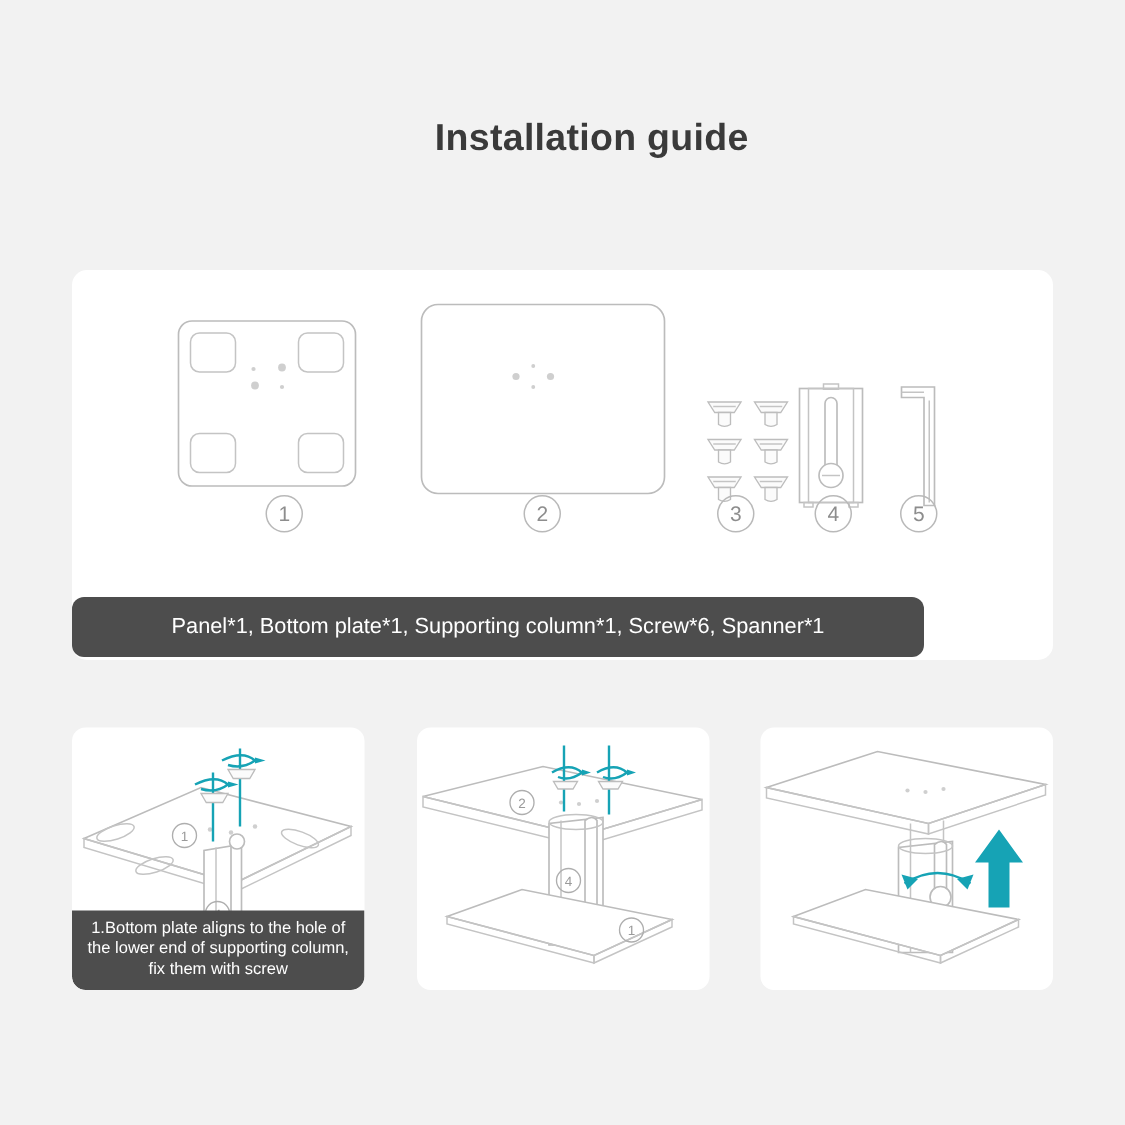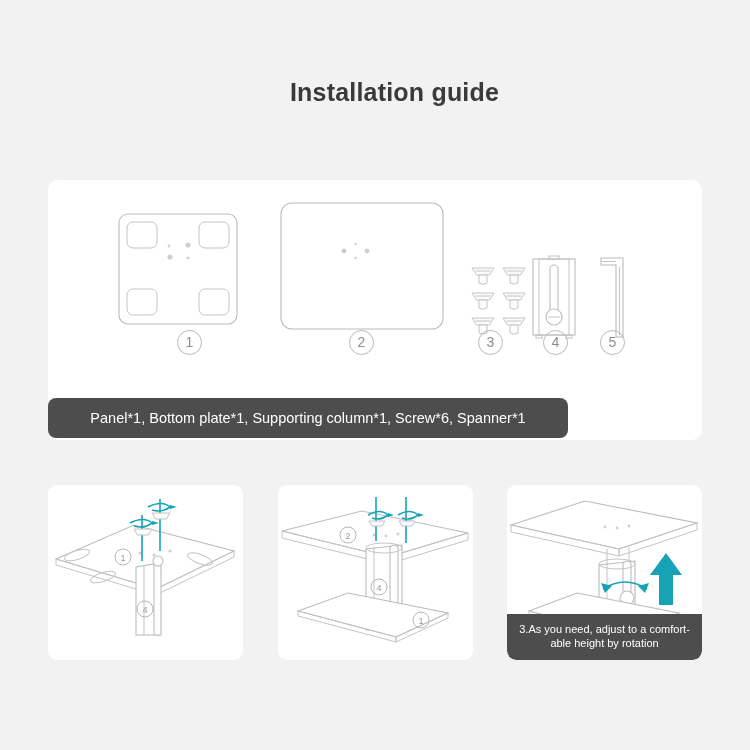--- a/index.html
+++ b/index.html
@@ -44,21 +44,21 @@
     color: #8d8d8d;
     font-size: 14px;
     line-height: 23px;
     text-align: center;
   }
 
   
   .parts-caption {
     position: absolute;
     left: 48px; top: 398px;
-    width: 520px; height: 40px;
+    width: 568px; height: 40px;
     background: #4d4d4d;
     border-radius: 8px;
     color: #ffffff;
     font-size: 14.5px;
     text-align: center;
     line-height: 40px;
     white-space: nowrap;
   }
 
   
@@ -235,20 +235,21 @@
 
       <g>
         <circle class="mini-badge-c" cx="75" cy="72" r="8"></circle>
         <text class="mini-badge-t" x="75" y="75.5" text-anchor="middle">1</text>
       </g>
       <g>
         <circle class="mini-badge-c" cx="97" cy="124" r="8"></circle>
         <text class="mini-badge-t" x="97" y="127.5" text-anchor="middle">4</text>
       </g>
     </svg>
+    <div class="step-cap cap-1">1.Bottom plate aligns to the hole of the lower end of supporting column, fix them with screw</div>
   </div>
 
   <div class="step step-2">
     <svg class="step-art" viewBox="0 0 195 175">
 
       <path class="lnf" d="M4 46 L84 26 L190 48 L110 72 Z"></path>
       <path class="ln2" d="M4 46 L4 53 L110 79 L110 72 Z"></path>
       <path class="ln2" d="M110 72 L110 79 L190 55 L190 48 Z"></path>
       <circle class="hole" cx="96" cy="50" r="1.4"></circle>
       <circle class="hole" cx="108" cy="51" r="1.4"></circle>
@@ -310,16 +311,15 @@
       <path class="lnf" d="M22 126 L70 108 L172 128 L120 152 Z"></path>
       <path class="ln2" d="M22 126 L22 131 L120 157 L120 152 Z"></path>
       <path class="ln2" d="M120 152 L120 157 L172 133 L172 128 Z"></path>
 
       <path class="teal" d="M96 104 q22 -14 44 0"></path>
       <path class="tealf" d="M94 98 l4 10 l7 -7 z"></path>
       <path class="tealf" d="M142 98 l-4 10 l-7 -7 z"></path>
 
       <path class="tealf" d="M152 120 L152 90 L143 90 L159 68 L175 90 L166 90 L166 120 Z"></path>
     </svg>
-    <div class="step-cap cap-3">3.As you need, adjust to a comfort-able height by rotation</div>
   </div>
 
 </div>
 
 </body></html>

